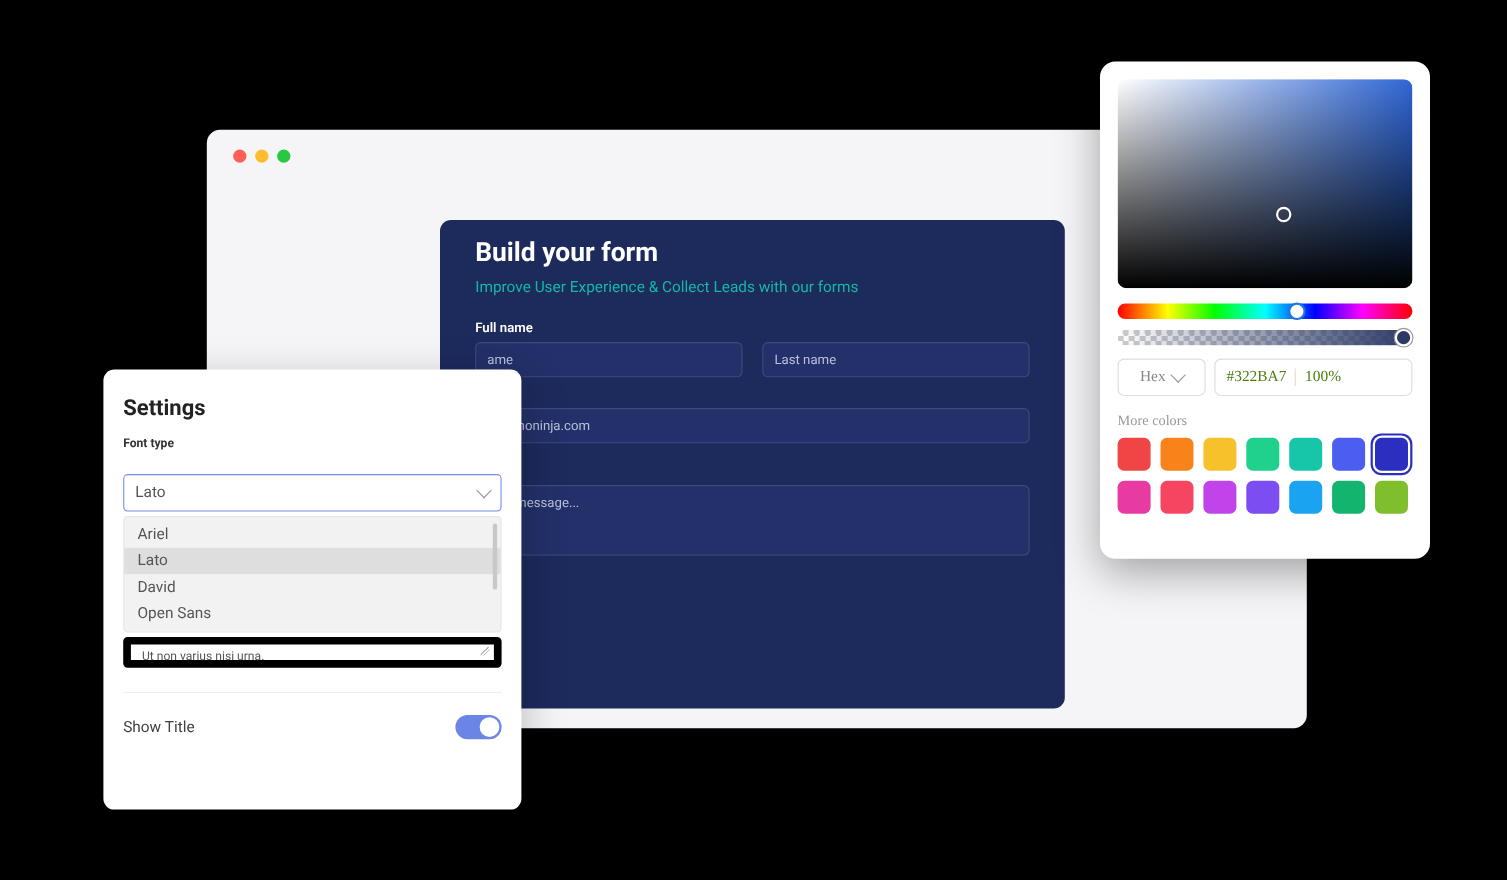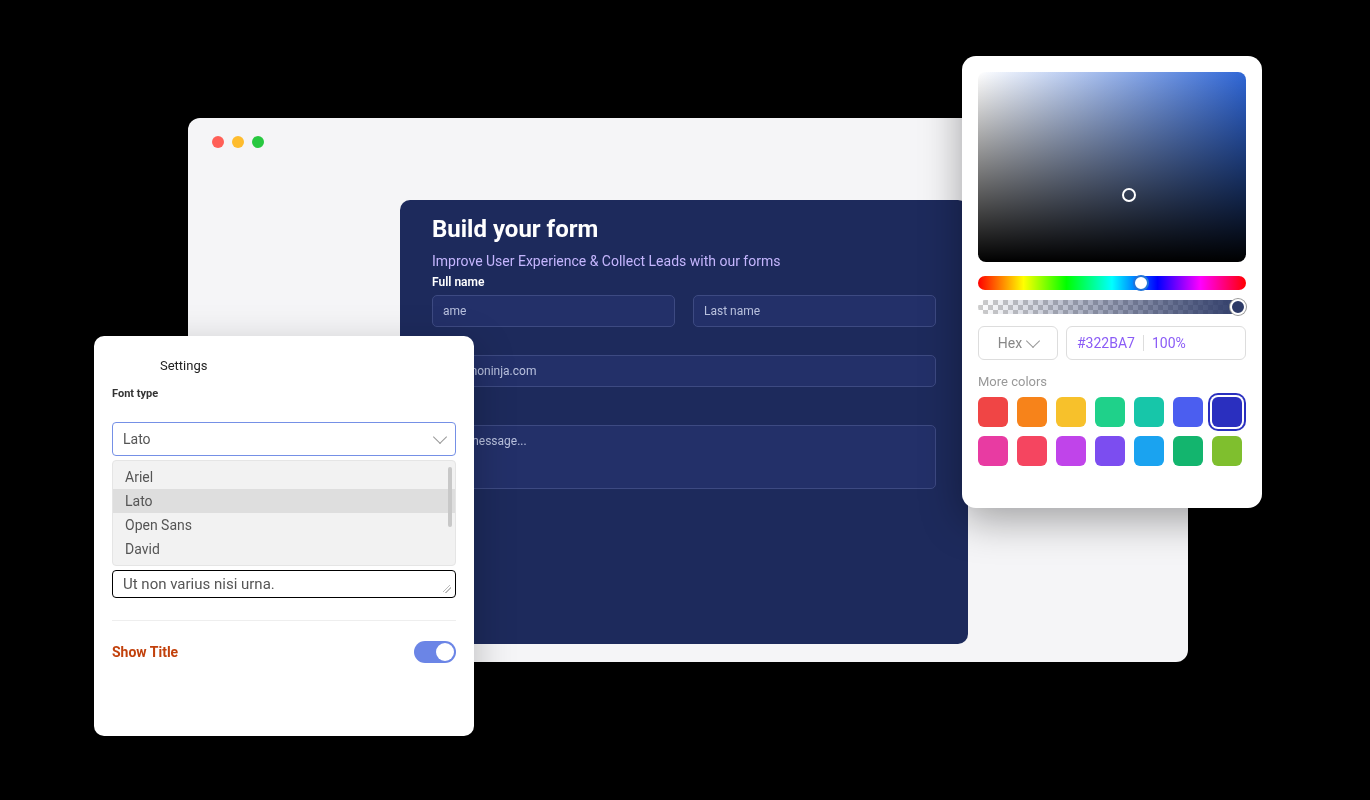--- a/index.html
+++ b/index.html
@@ -32,21 +32,21 @@
 .form-card {
   position: absolute;
   left: 400px; top: 200px;
   width: 568px; height: 444px;
   background: #1d2a5c;
   border-radius: 10px;
   padding: 15px 32px;
   color: #fff;
 }
 .form-title { font-size: 24px; font-weight: 700; margin-bottom: 10px; }
-.form-subtitle { font-size: 14px; color: #c4b5fd; margin-bottom: 6px; }
+.form-subtitle { font-size: 14px; color: #14b8a6; margin-bottom: 22px; }
 .form-label { font-size: 12px; font-weight: 600; color: #fff; margin-bottom: 6px; }
 .row { display: flex; gap: 18px; margin-bottom: 18px; }
 .input {
   border: 1px solid #3d4a82;
   background: #233069;
   border-radius: 5px;
   height: 32px;
   padding: 0 10px;
   color: #b8c0dd;
   font-size: 12px;
@@ -80,21 +80,21 @@
 
 .settings-panel {
   position: absolute;
   left: 94px; top: 336px;
   width: 380px; height: 400px;
   background: #fff;
   border-radius: 10px;
   padding: 22px 18px;
   box-shadow: 0 12px 40px rgba(0,0,0,.25);
 }
-.settings-title { font-size: 13px; font-weight: 400; color: #222; margin-bottom: 14px; margin-left: 48px; }
+.settings-title { font-size: 20px; font-weight: 700; color: #222; margin-bottom: 14px; }
 .settings-label { font-size: 11px; font-weight: 700; color: #333; margin-bottom: 22px; }
 .select-box {
   border: 1px solid #7590e6;
   border-radius: 4px;
   height: 34px;
   display: flex; align-items: center;
   padding: 0 10px;
   font-size: 14px;
   color: #555;
   justify-content: space-between;
@@ -107,58 +107,59 @@
   background: #f2f2f2;
   font-size: 14px;
   color: #555;
   position: relative;
 }
 .dropdown .opts { padding: 4px 0; }
 .dropdown .opt { padding: 4px 12px; cursor: pointer; }
 .dropdown .opt.sel { background: #dedede; }
 .dropdown .sb { position: absolute; right: 3px; top: 6px; width: 4px; height: 60px; background: #c8c8c8; border-radius: 2px; }
 .text-below {
-  border: 1px solid #000000;
+  border: 7px solid #000000;
   background: #fff;
   border-radius: 4px;
   height: 28px;
   padding: 4px 10px;
-  font-size: 15px;
+  font-size: 11px;
   color: #555;
   margin-top: 4px;
   position: relative;
 }
 .text-below::after {
   content: ""; position: absolute; right: 4px; bottom: 4px;
   width: 8px; height: 8px;
   background:
     linear-gradient(135deg, transparent 40%, #bbb 40%, #bbb 50%, transparent 50%),
     linear-gradient(135deg, transparent 60%, #bbb 60%, #bbb 70%, transparent 70%);
 }
 .divider { height: 1px; background: #eee; margin: 22px 0 12px; }
 .toggle-row { display: flex; justify-content: space-between; align-items: center; padding: 8px 0; }
-.toggle-row span { font-size: 14px; color: #c2410c; font-weight: bold; }
+.toggle-row span { font-size: 14px; color: #404040; }
 .toggle {
   width: 42px; height: 22px; border-radius: 11px;
   background: #6b85e6; position: relative; cursor: pointer;
 }
 .toggle::after {
   content: ""; position: absolute; right: 2px; top: 2px;
   width: 18px; height: 18px; border-radius: 50%; background: #fff;
 }
 
 
 .color-panel {
   position: absolute;
-  left: 962px; top: 56px;
+  left: 1000px; top: 56px;
   width: 300px; height: 452px;
   background: #fff;
   border-radius: 14px;
   padding: 16px;
   box-shadow: 0 12px 40px rgba(0,0,0,.35);
+  font-family: Liberation Serif, serif;
 }
 .gradient-box {
   width: 268px; height: 190px;
   border-radius: 8px;
   position: relative;
   background:
     linear-gradient(to bottom, transparent 0%, #000 100%),
     linear-gradient(to right, #fff 0%, #2f66d6 100%);
 }
 .gradient-handle {
@@ -202,21 +203,21 @@
   border: 1px solid #ddd; border-radius: 6px;
   height: 34px; width: 80px;
   display: flex; align-items: center; justify-content: center;
   gap: 6px; font-size: 14px; color: #888;
   cursor: pointer;
 }
 .hex-box {
   border: 1px solid #ddd; border-radius: 6px;
   height: 34px; flex: 1;
   display: flex; align-items: center;
-  padding: 0 10px; font-size: 14px; color: #8b5cf6;
+  padding: 0 10px; font-size: 14px; color: #4d7c0f;
 }
 .hex-box .div { width: 1px; height: 16px; background: #ddd; margin: 0 8px; }
 .more-label { font-size: 13px; color: #999; margin-top: 14px; margin-bottom: 8px; }
 .swatches { display: grid; grid-template-columns: repeat(7, 30px); gap: 9px; }
 .sw { width: 30px; height: 30px; border-radius: 6px; cursor: pointer; }
 .sw.sel { box-shadow: 0 0 0 2px #fff, 0 0 0 4px #2a2fbf; }
 .chev-icon {
   width: 10px; height: 10px;
   border-right: 1.5px solid #999;
   border-bottom: 1.5px solid #999;
@@ -258,22 +259,22 @@
   <div class="settings-title">Settings</div>
   <div class="settings-label">Font type</div>
   <div class="select-box">
     <span>Lato</span>
     <span class="chev-icon"></span>
   </div>
   <div class="dropdown">
     <div class="opts">
       <div class="opt">Ariel</div>
       <div class="opt sel">Lato</div>
+      <div class="opt">David</div>
       <div class="opt">Open Sans</div>
-      <div class="opt">David</div>
     </div>
     <div class="sb"></div>
   </div>
   <div class="text-below">Ut non varius nisi urna.</div>
 
   <div class="divider"></div>
 
   <div class="toggle-row">
     <span>Show Title</span>
     <div class="toggle"></div>

